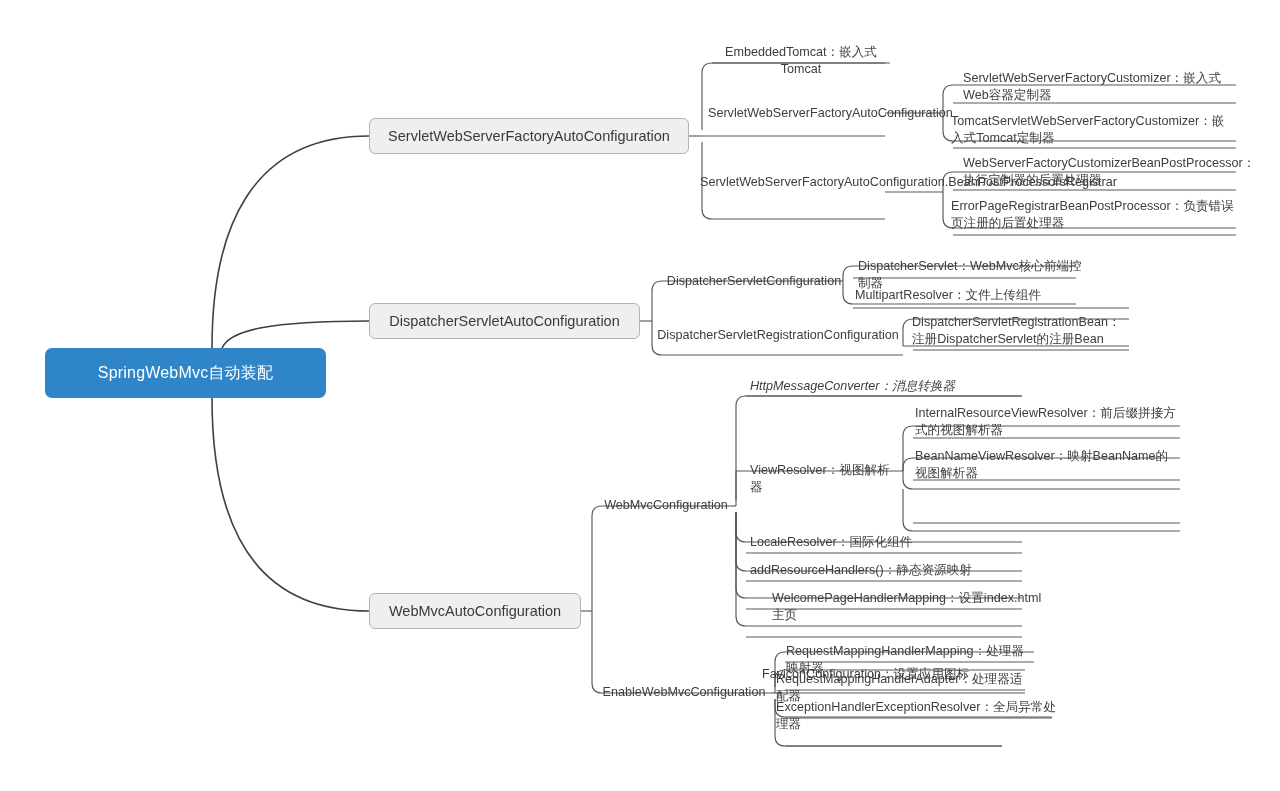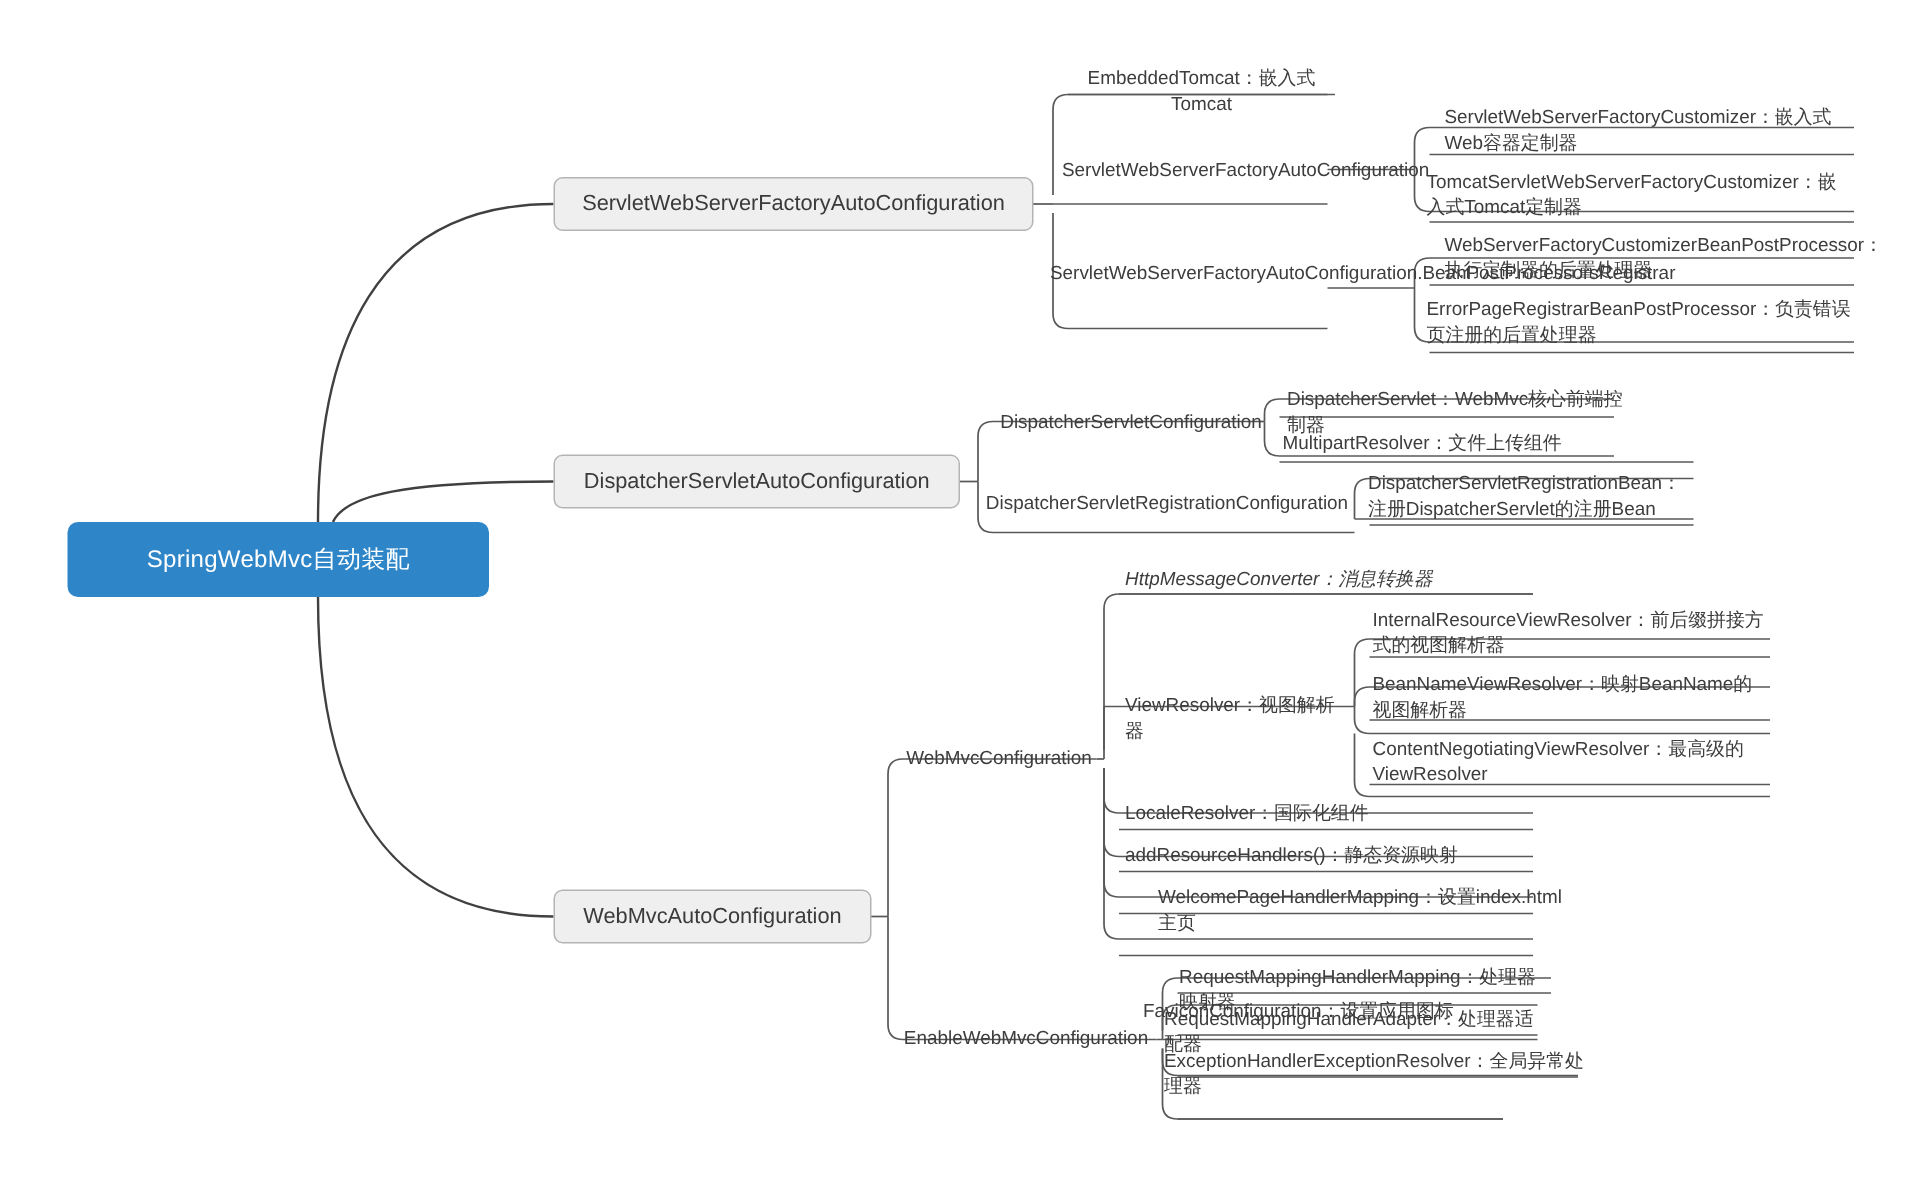--- a/index.html
+++ b/index.html
@@ -250,23 +250,20 @@
   </div>
 
   <div class="text-node left" style="left:915px; top:405px; width:264px;">
     <span>InternalResourceViewResolver：前后缀拼接方式的视图解析器</span>
   </div>
 
   <div class="text-node left" style="left:915px; top:448px; width:264px;">
     <span>BeanNameViewResolver：映射BeanName的视图解析器</span>
   </div>
 
-  <div class="text-node left" style="left:915px; top:491px; width:250px;">
-    <span>ContentNegotiatingViewResolver：最高级的ViewResolver</span>
-  </div>
 
   <div class="text-node left" style="left:750px; top:534px; width:270px;">
     <span>LocaleResolver：国际化组件</span>
   </div>
 
   <div class="text-node left" style="left:750px; top:562px; width:270px;">
     <span>addResourceHandlers()：静态资源映射</span>
   </div>
 
   <div class="text-node left" style="left:750px; top:590px; width:270px;margin-left:22px;">

